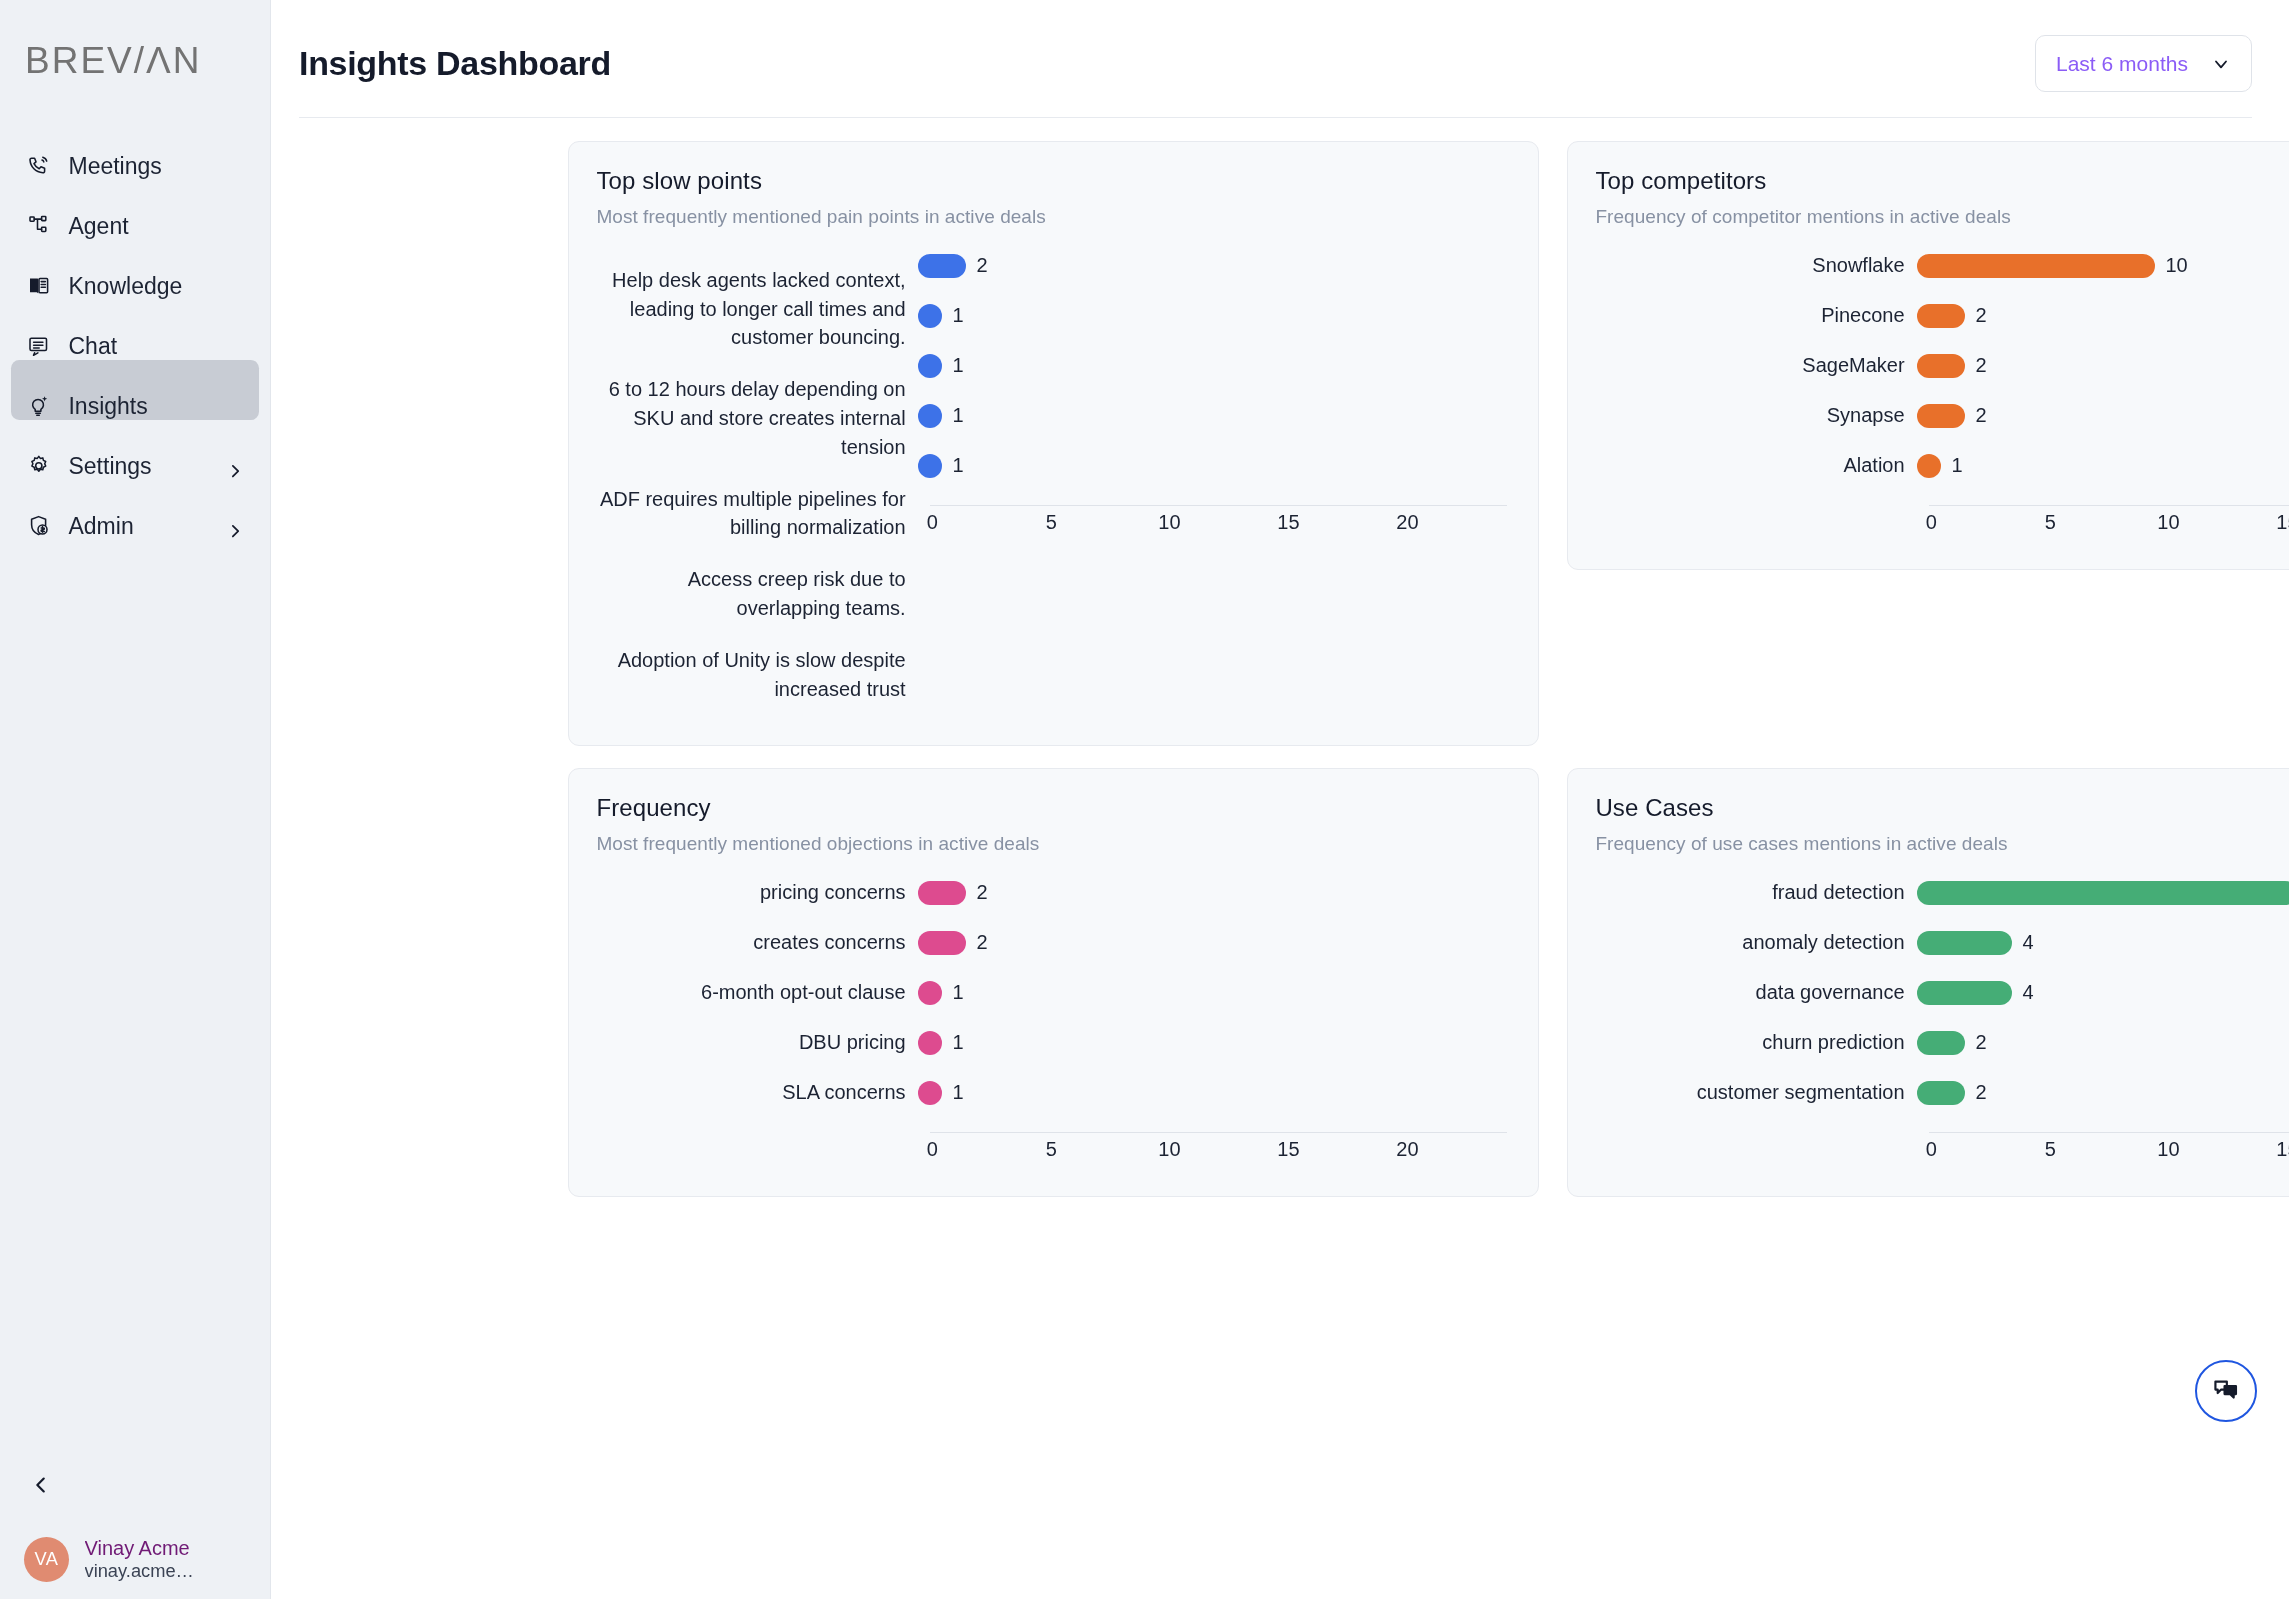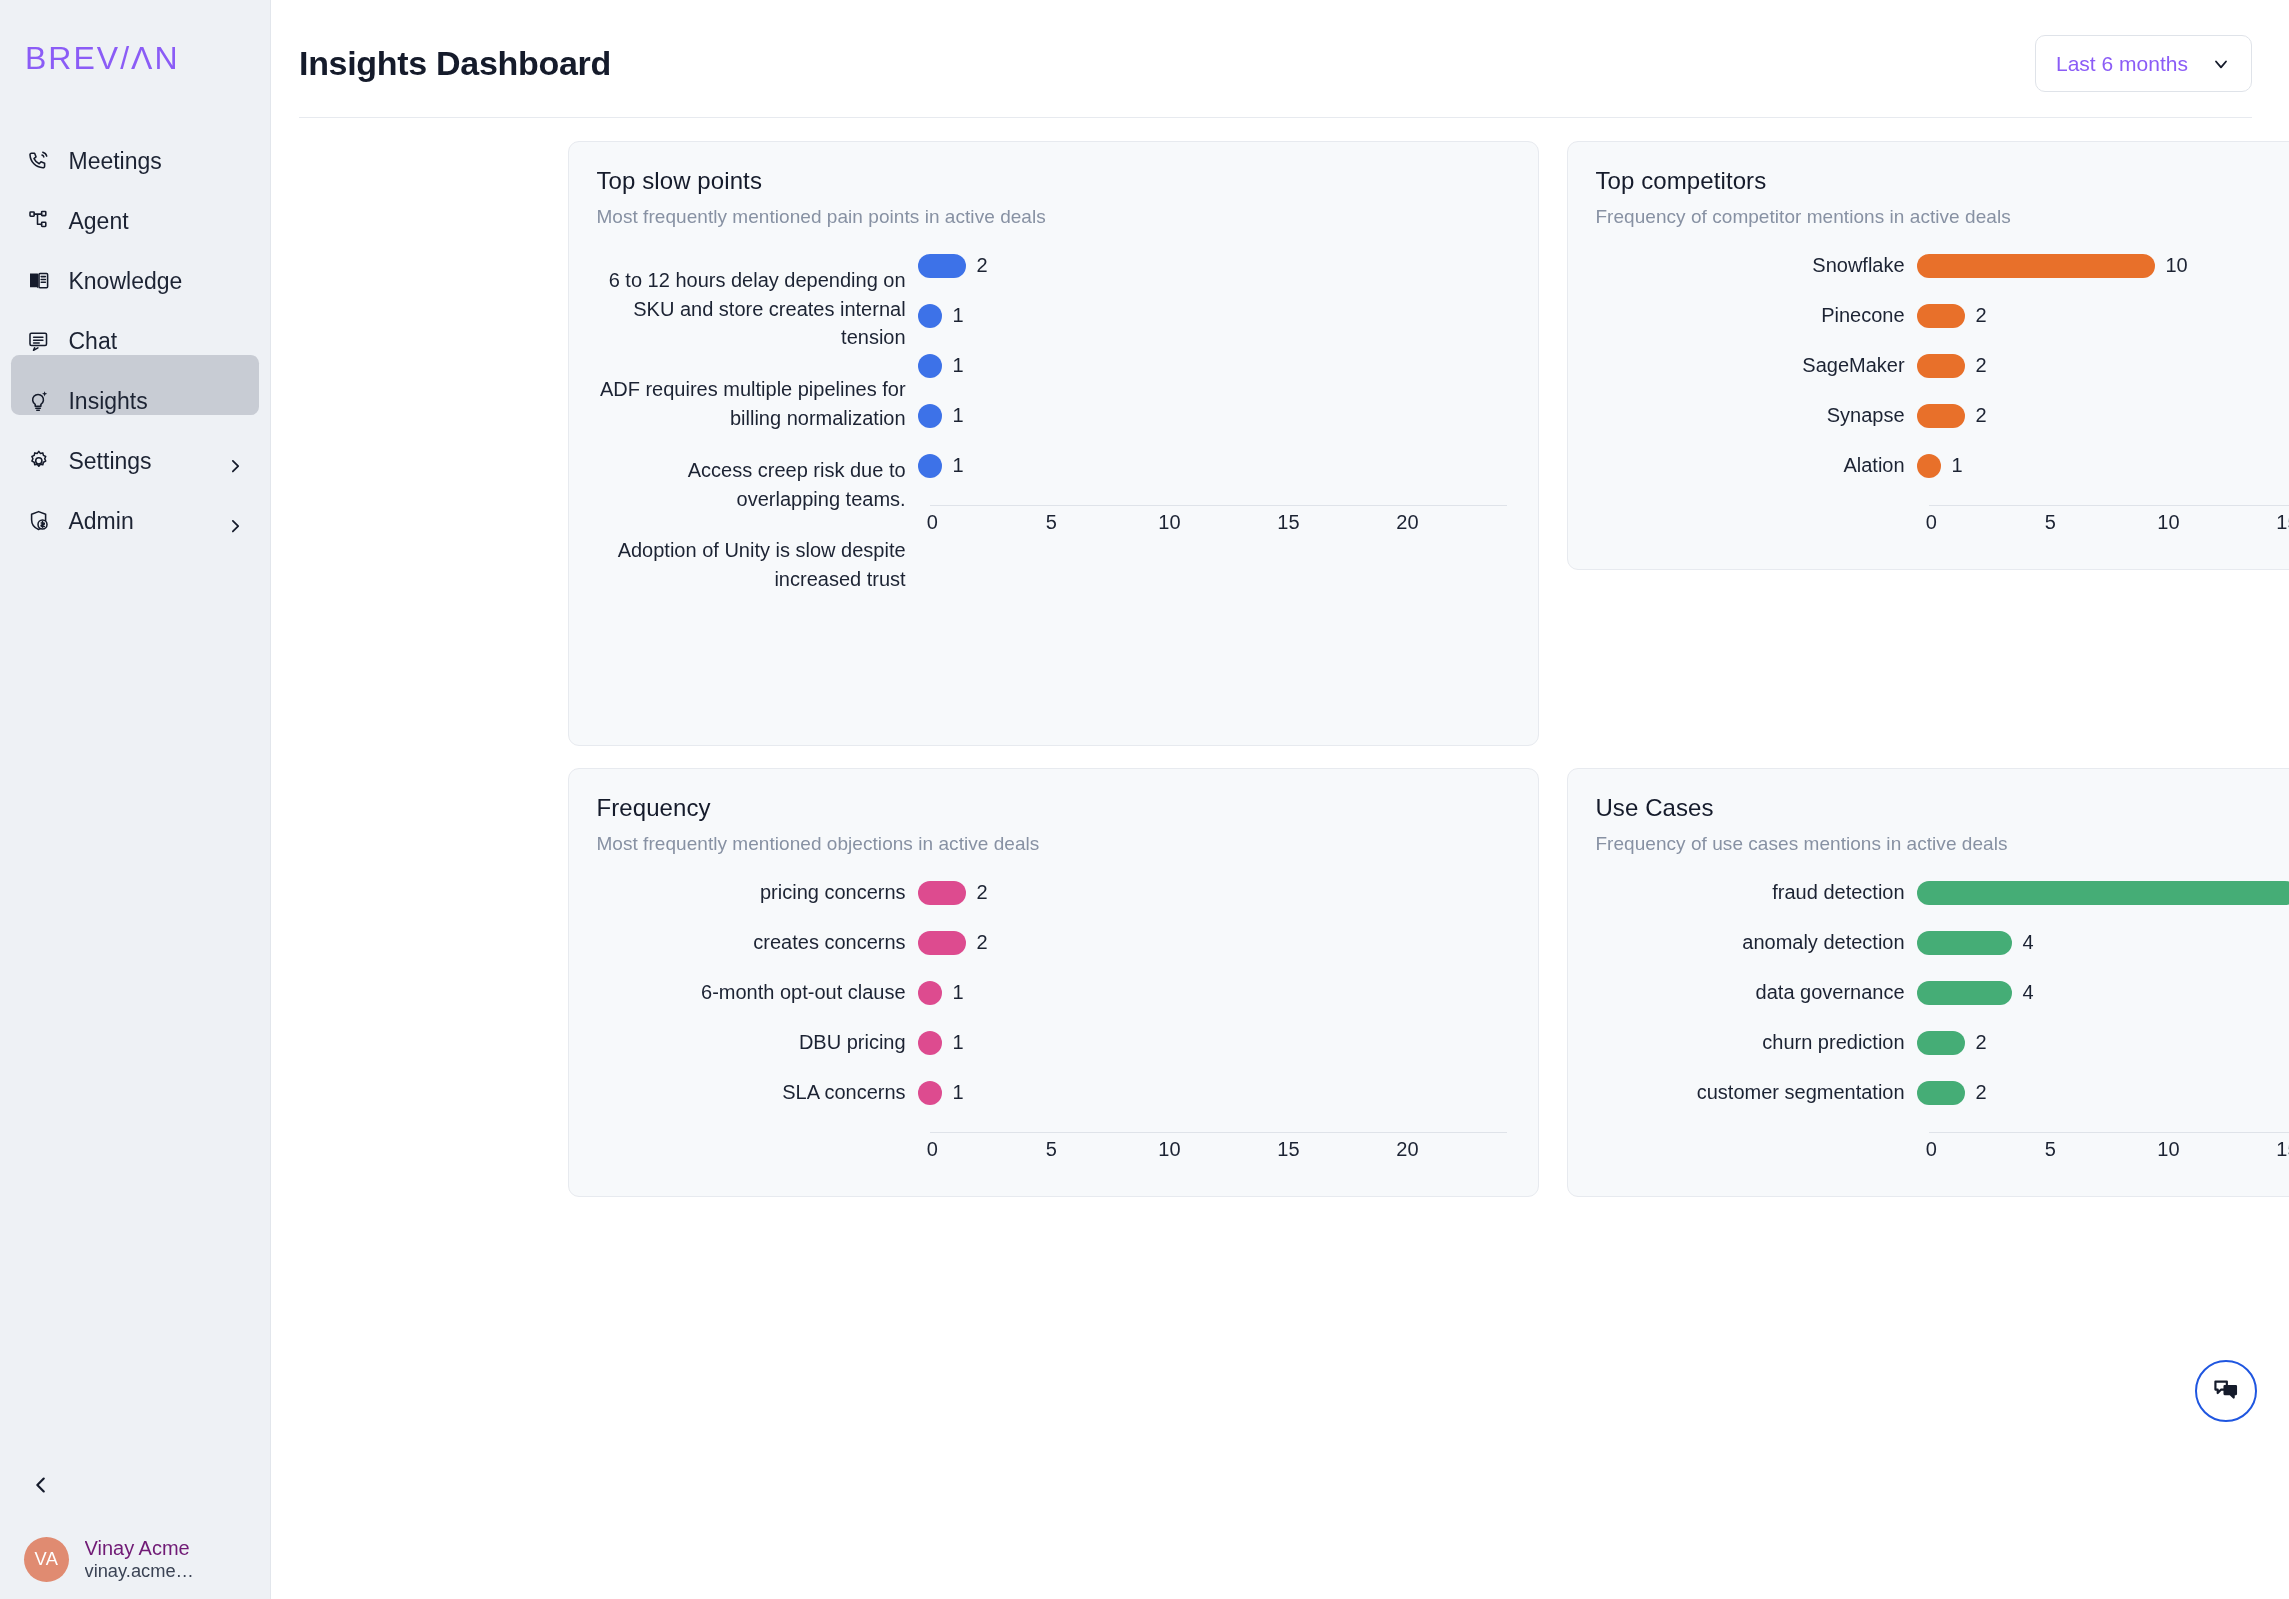--- a/index.html
+++ b/index.html
@@ -13,22 +13,22 @@
 
   
   #sidebar {
     width: 271px; height: 1599px;
     background: #eef1f5;
     border-right: 0.9px solid #e2e6ec;
     position: relative;
     flex: 0 0 271px;
   }
   .brand {
-    font-size: 32px; letter-spacing: 2px;
-    color: #8b5cf6; font-weight: 400;
+    font-size: 37px; letter-spacing: 2px;
+    color: #737373; font-weight: 400;
     padding: 40px 0 0 25px;
     font-family: "Liberation Sans", sans-serif;
   }
   .nav { margin-top: 38px; padding: 0 11px; }
   .nav-item {
     display: flex; align-items: flex-end;
     height: 60px; padding: 0 14.6px;
     border-radius: 8.2px; cursor: pointer;
     color: #1c2333;
   }
@@ -267,20 +267,21 @@
       </div>
     </div>
 
     <div class="divider"></div>
 
     <div class="grid">
         <div class="card card-h1">
           <div class="card-title">Top slow points</div>
           <div class="card-sub">Most frequently mentioned pain points in active deals</div>
           <div class="overflow-labels" style="top: 124px;">
+            <div class="ov-label">Help desk agents lacked context, leading to longer call times and customer bouncing.</div>
             <div class="ov-label">6 to 12 hours delay depending on SKU and store creates internal tension</div>
             <div class="ov-label">ADF requires multiple pipelines for billing normalization</div>
             <div class="ov-label">Access creep risk due to overlapping teams.</div>
             <div class="ov-label">Adoption of Unity is slow despite increased trust</div>
           </div>
           <div class="chart" style="height: 301px;">
             <div class="chart-rows">
               <div class="row">
                 <div class="row-label" style="visibility: hidden;"></div>
                 <div class="row-bar-wrap">

